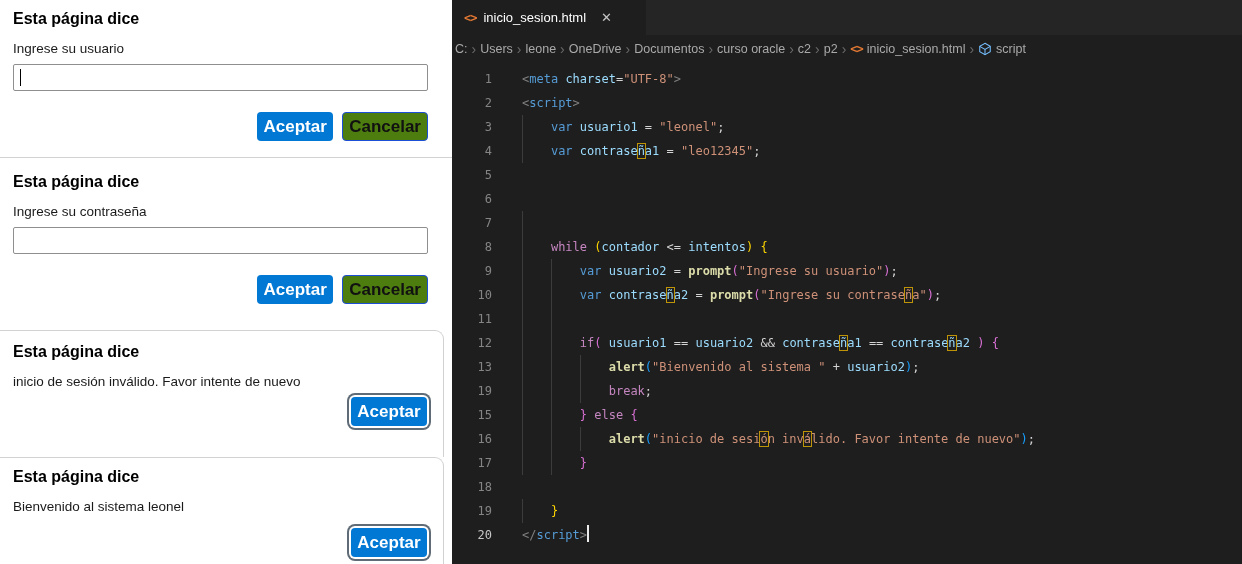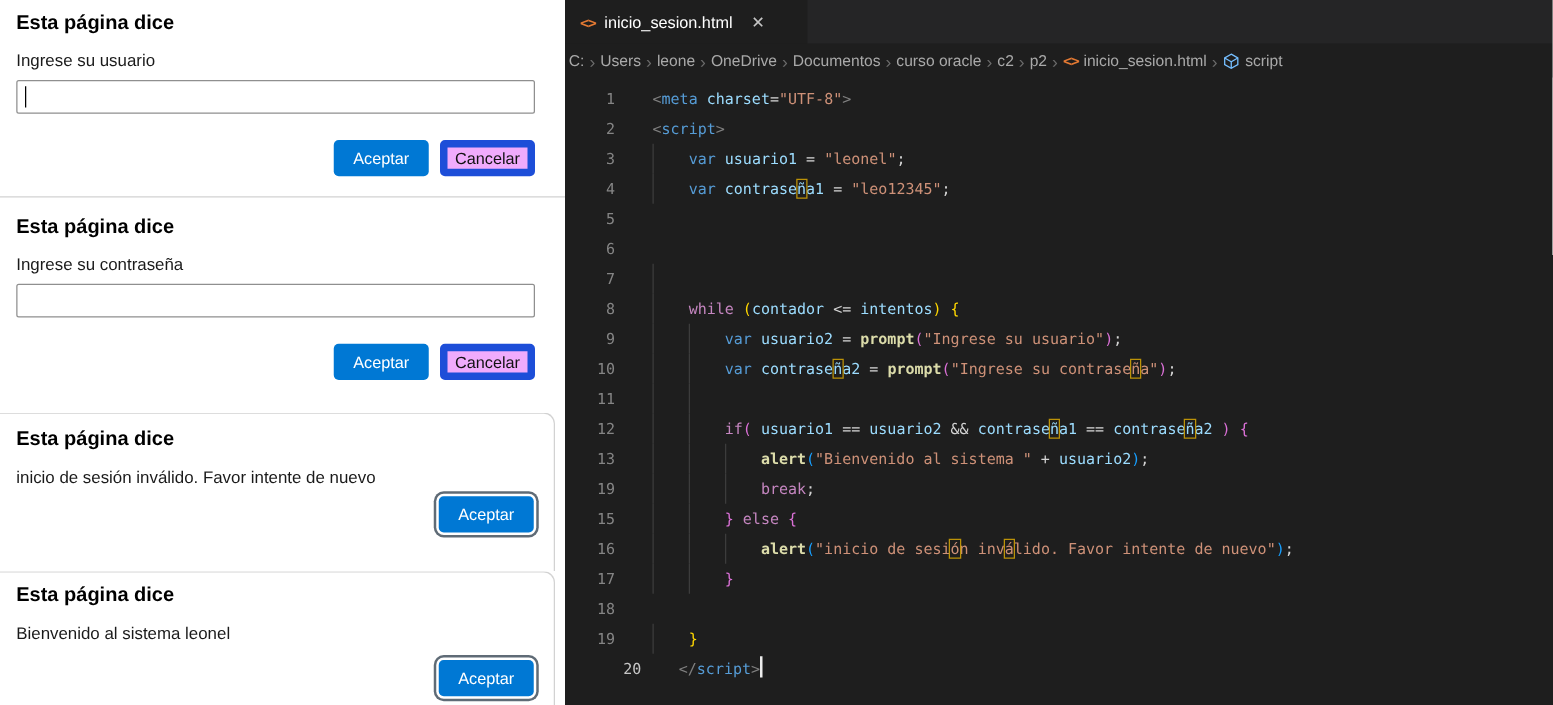--- a/index.html
+++ b/index.html
@@ -15,41 +15,41 @@
   .d2,.d3,.d4{border-top:1px solid var(--dlgb,#d2d2d2);}
   .d3,.d4{width:444px;border-right:1px solid var(--dlgb,#d2d2d2);border-top-right-radius:9px;padding-right:16px;}
   .dlg-title{margin:0;font-size:16px;font-weight:700;color:#000;}
   .dlg-msg{margin:13px 0 0;font-size:13.5px;color:#1a1a1a;}
   .input-wrap{margin-top:8px;height:27px;position:relative;}
   .dlg-input{width:100%;height:100%;box-sizing:border-box;border:1px solid #8f8f8f;border-radius:2px;background:#fff;padding:0 6px;font-size:13px;outline:none;}
   .input-caret{position:absolute;left:7px;top:5px;bottom:5px;width:1px;background:#000;}
   .btn-row{display:flex;justify-content:flex-end;gap:9px;margin-top:21px;}
   .d3 .btn-row{margin-top:8px;}
   .d4 .btn-row{margin-top:14px;}
-  .btn{min-width:76px;height:29px;border:none;border-radius:4px;font-family:"Liberation Sans",sans-serif;font-size:13px;font-weight:400;cursor:pointer;}
+  .btn{min-width:76px;height:29px;border:none;border-radius:4px;font-family:"Liberation Sans",sans-serif;font-size:17px;font-weight:700;cursor:pointer;}
   .btn.primary{background:var(--accent,#0078d4);color:#fff;}
-  .btn.secondary{background:#f0abfc;color:#111;border:6px solid #1d4ed8;}
+  .btn.secondary{background:#4d7c0f;color:#111;border:1px solid #1d4ed8;}
   .btn.focused{box-shadow:0 0 0 2px #ffffff,0 0 0 4px #5f6b76;}
 
   
   .vscode{width:790px;height:564px;background:var(--edbg,#1e1e1e);flex:none;display:flex;flex-direction:column;}
   .tabbar{height:35px;background:var(--strip,#252526);display:flex;flex:none;}
   .tab{background:var(--edbg,#1e1e1e);display:flex;align-items:center;gap:7px;padding:0 12px;height:100%;min-width:170px;cursor:pointer;}
   .tab-label{color:#ffffff;font-size:13px;}
   .tab-close{color:#c5c5c5;font-size:13px;margin-left:8px;}
   .ic-html{color:var(--ic-html,#e37933);font-weight:700;font-size:12px;letter-spacing:-1px;font-family:"DejaVu Sans Mono",monospace;}
   .breadcrumbs{height:27px;background:var(--edbg,#1e1e1e);display:flex;align-items:center;color:#a9a9a9;font-size:12.5px;padding-left:3px;flex:none;white-space:nowrap;overflow:hidden;}
   .bc-item{display:flex;align-items:center;gap:4px;cursor:pointer;}
   .bc-sep{color:#6b6b6b;margin:0 4px;font-size:14px;}
   .ic-mod{display:flex;align-items:center;}
 
   .code{flex:1;padding-top:5px;overflow:hidden;}
   .cl{display:flex;height:24px;line-height:24px;}
   .ln{width:40px;text-align:right;color:var(--lnc,#858585);font-family:"DejaVu Sans Mono",monospace;font-size:12px;flex:none;}
-  .cl.active .ln{color:#c6c6c6;margin-left:21px;}
+  .cl.active .ln{color:#c6c6c6;}
   .lc{margin-left:30px;white-space:pre;position:relative;font-family:"DejaVu Sans Mono",monospace;font-size:12px;color:var(--pl,#d4d4d4);}
   .guide{position:absolute;top:0;bottom:0;width:1px;background:#3c3c3c;}
   .ecaret{display:inline-block;width:2px;height:17px;background:#ececec;vertical-align:-3px;}
 
   .tk-pt{color:var(--pt,#808080);}
   .tk-tg{color:var(--kw,#569cd6);}
   .tk-at{color:var(--id,#9cdcfe);}
   .tk-kw{color:var(--kw,#569cd6);}
   .tk-cf{color:var(--cf,#c586c0);}
   .tk-id{color:var(--id,#9cdcfe);}

